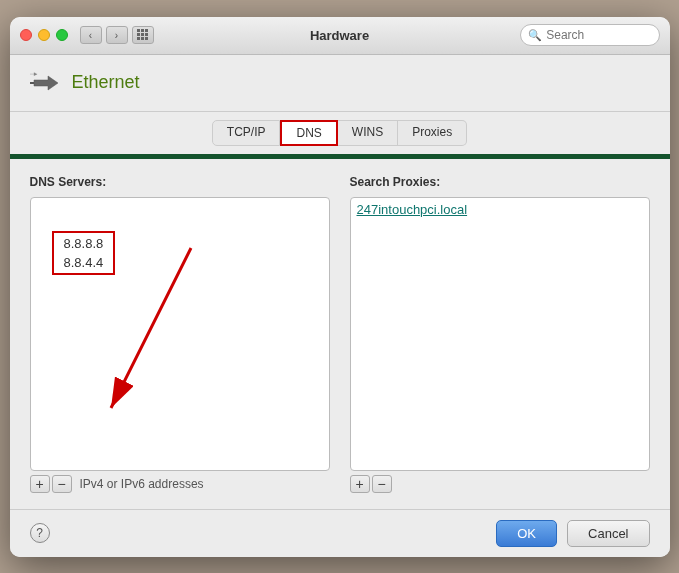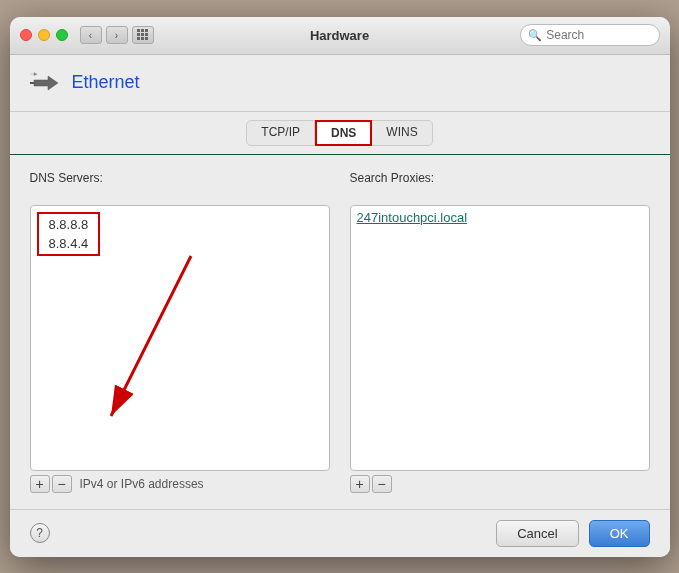--- a/index.html
+++ b/index.html
@@ -152,30 +152,30 @@
     }
 
     .ethernet-icon svg {
       width: 32px;
       height: 32px;
     }
 
     .connection-name {
       font-size: 18px;
       font-weight: 500;
-      color: #1d4ed8;
+      color: #4d7c0f;
     }
 
     
     .tabs {
       display: flex;
       justify-content: center;
       gap: 0;
       padding: 8px 0;
-      border-bottom: 1px solid #14532d;
+      border-bottom: 5px solid #14532d;
     }
 
     .tab {
       padding: 4px 14px;
       font-size: 12px;
       color: #333;
       cursor: pointer;
       border: 1px solid #ccc;
       border-radius: 0;
       background: #e8e8e8;
@@ -183,21 +183,21 @@
     }
 
     .tab:first-child { border-radius: 5px 0 0 5px; }
     .tab:last-child { border-radius: 0 5px 5px 0; }
     .tab + .tab { border-left: none; }
 
     .tab.active {
       background: white;
       border: 2px solid #cc0000;
       z-index: 1;
-      font-weight: 700;
+      font-weight: 400;
     }
 
     
     .dns-panel {
       flex: 1;
       padding: 16px 20px;
       display: flex;
       flex-direction: column;
     }
 
@@ -209,22 +209,22 @@
 
     .dns-column {
       flex: 1;
       display: flex;
       flex-direction: column;
     }
 
     .column-label {
       font-size: 12px;
       color: #333;
-      margin-bottom: 20px;
-      font-weight: 400;
+      margin-bottom: 8px;
+      font-weight: 700;
     }
 
     .list-box {
       flex: 1;
       background: white;
       border: 1px solid #bbb;
       border-radius: 4px;
       overflow: hidden;
       position: relative;
       min-height: 240px;
@@ -369,29 +369,30 @@
             <polygon points="0,10 8,10 8,7 14,10 8,13 8,10" fill="#888" stroke="#777" stroke-width="0.3" transform="translate(-1 0) scale(0.55) translate(1 3)"></polygon>
           </svg>
         </div>
         <div class="connection-name">Ethernet</div>
       </div>
 
       <div class="tabs">
         <div class="tab">TCP/IP</div>
         <div class="tab active">DNS</div>
         <div class="tab">WINS</div>
+        <div class="tab">Proxies</div>
       </div>
 
       <div class="dns-panel">
         <div class="dns-columns">
 
           <div class="dns-column">
             <div class="column-label">DNS Servers:</div>
             <div class="list-box" style="position:relative;">
-              <div style="padding: 6px;">
+              <div style="padding: 21px; margin-top: 12px;">
                 <div style="border: 2px solid #cc0000; display: inline-block; padding: 1px 4px; margin-bottom: 2px;">
                   <div class="list-item">8.8.8.8</div>
                   <div class="list-item">8.8.4.4</div>
                 </div>
               </div>
 
               <div style="position:absolute; top:40px; left:40px; pointer-events:none;">
                 <svg width="160" height="200" viewBox="0 0 160 200">
                   <defs>
                     <marker id="arrowhead" markerWidth="10" markerHeight="7" refX="10" refY="3.5" orient="auto">
@@ -418,19 +419,19 @@
               <div class="ctrl-btn">+</div>
               <div class="ctrl-btn">−</div>
             </div>
           </div>
         </div>
       </div>
 
       <div class="bottom-bar">
         <div class="help-btn">?</div>
         <div class="action-buttons">
+          <button class="btn primary">OK</button>
           <button class="btn">Cancel</button>
-          <button class="btn primary">OK</button>
         </div>
       </div>
     </div>
   </div>
 </div>
 
 </body></html>

